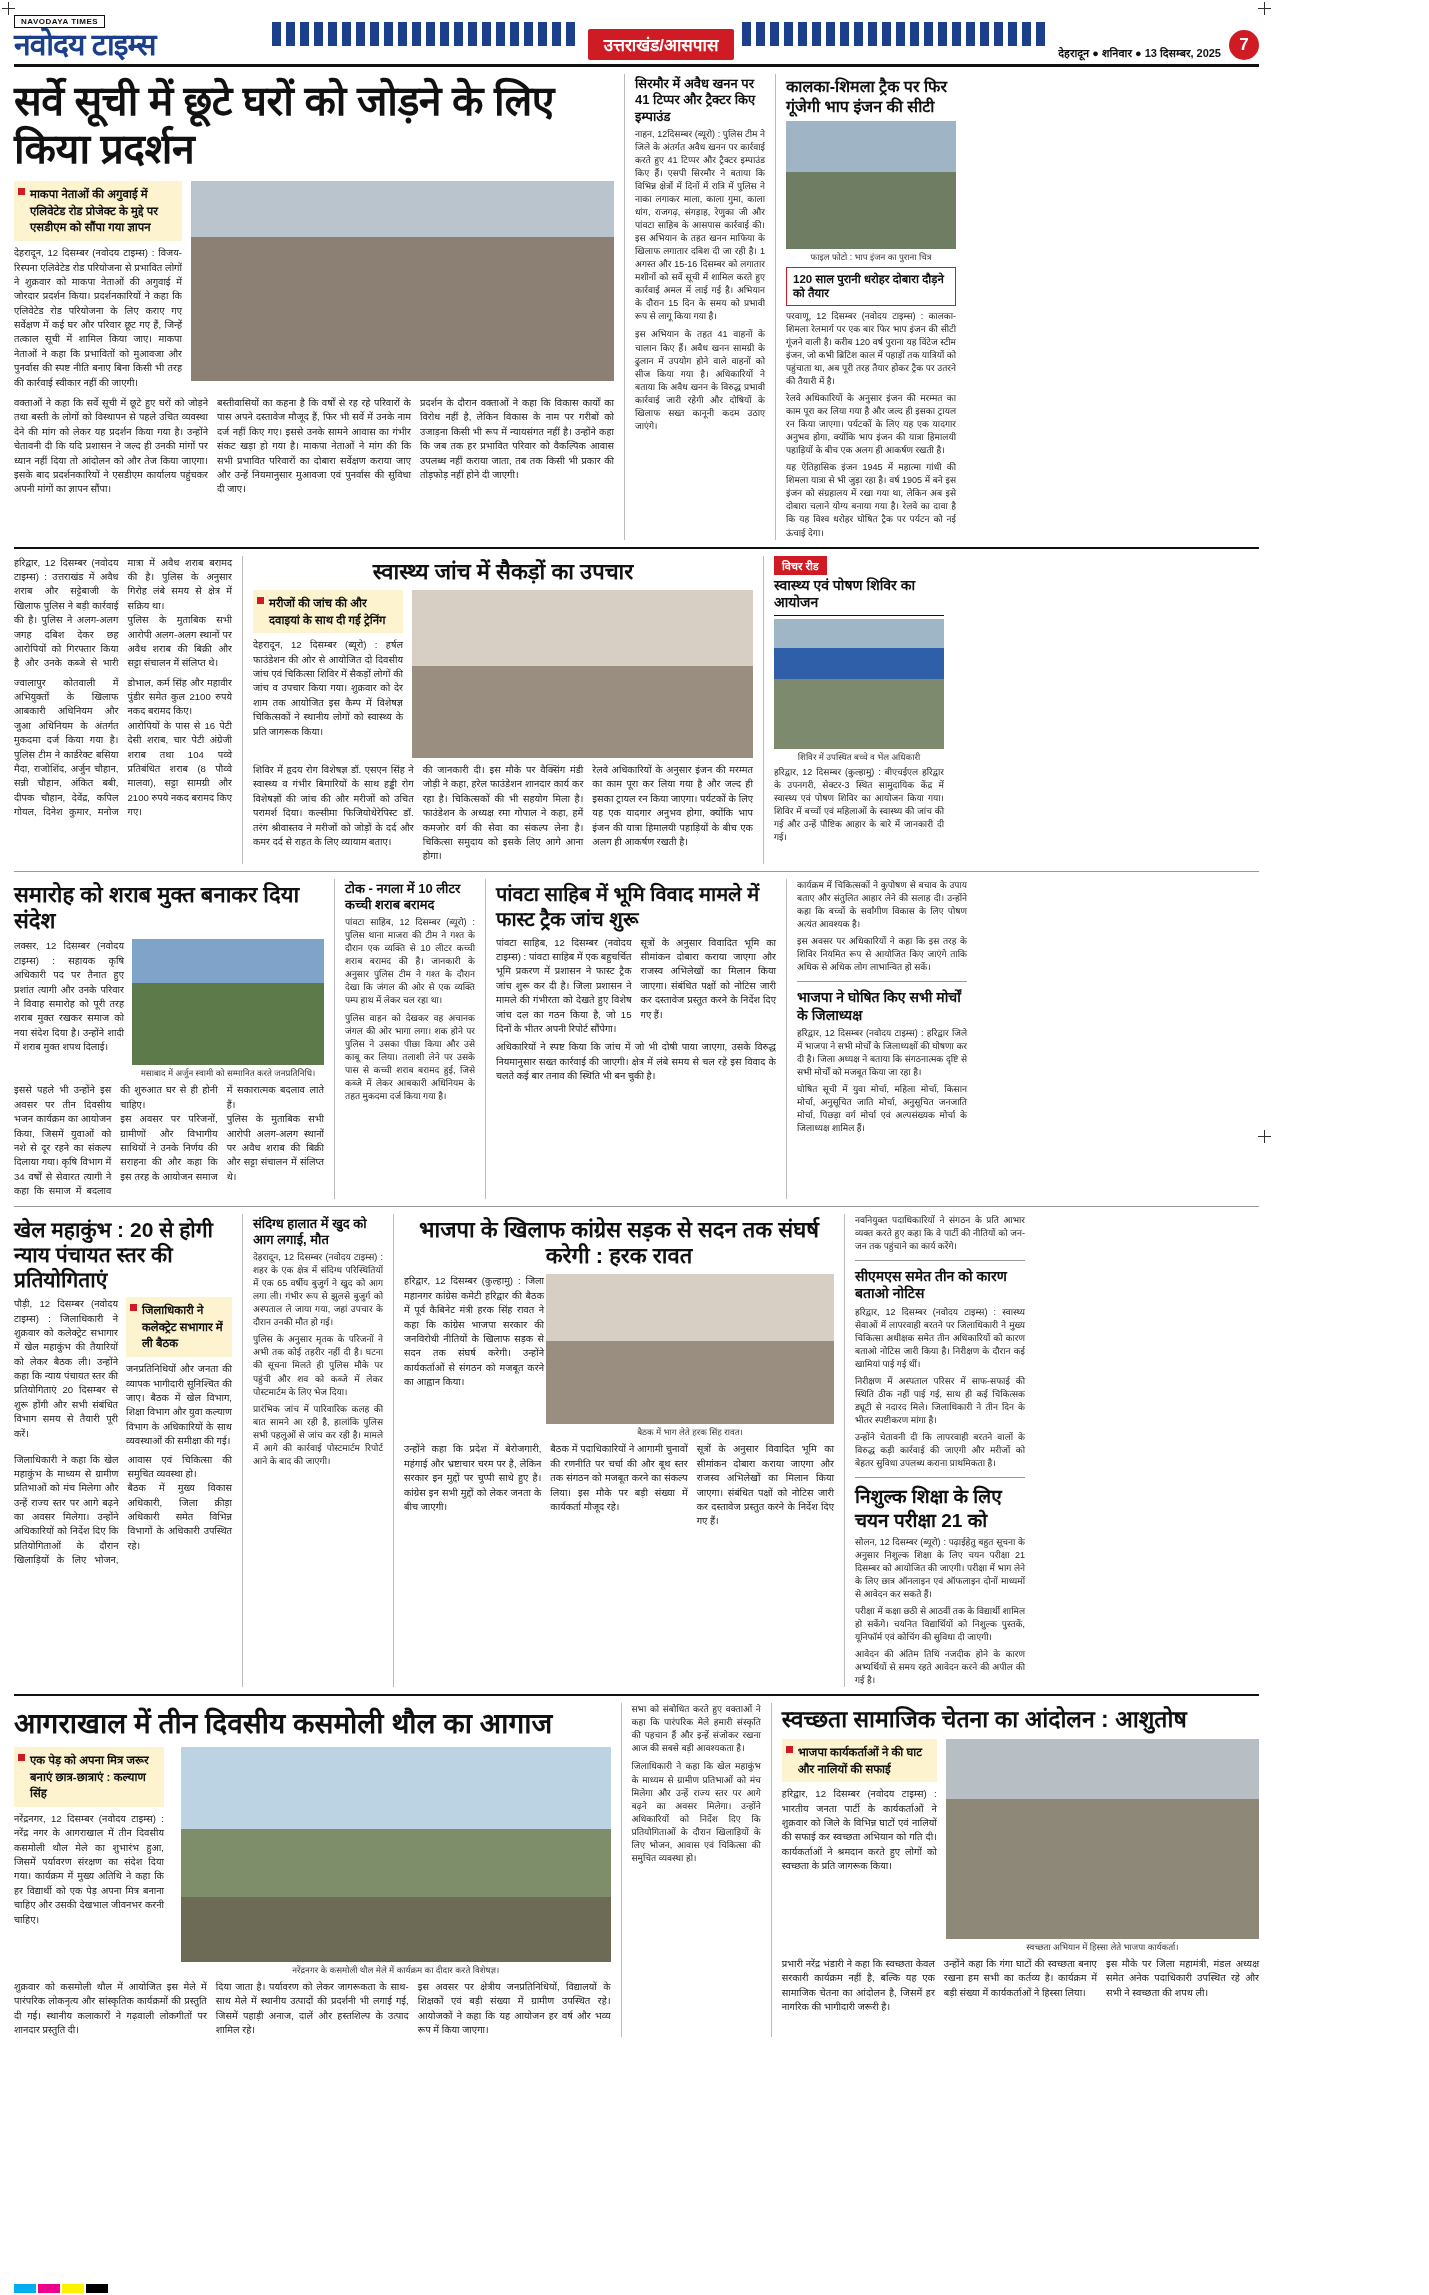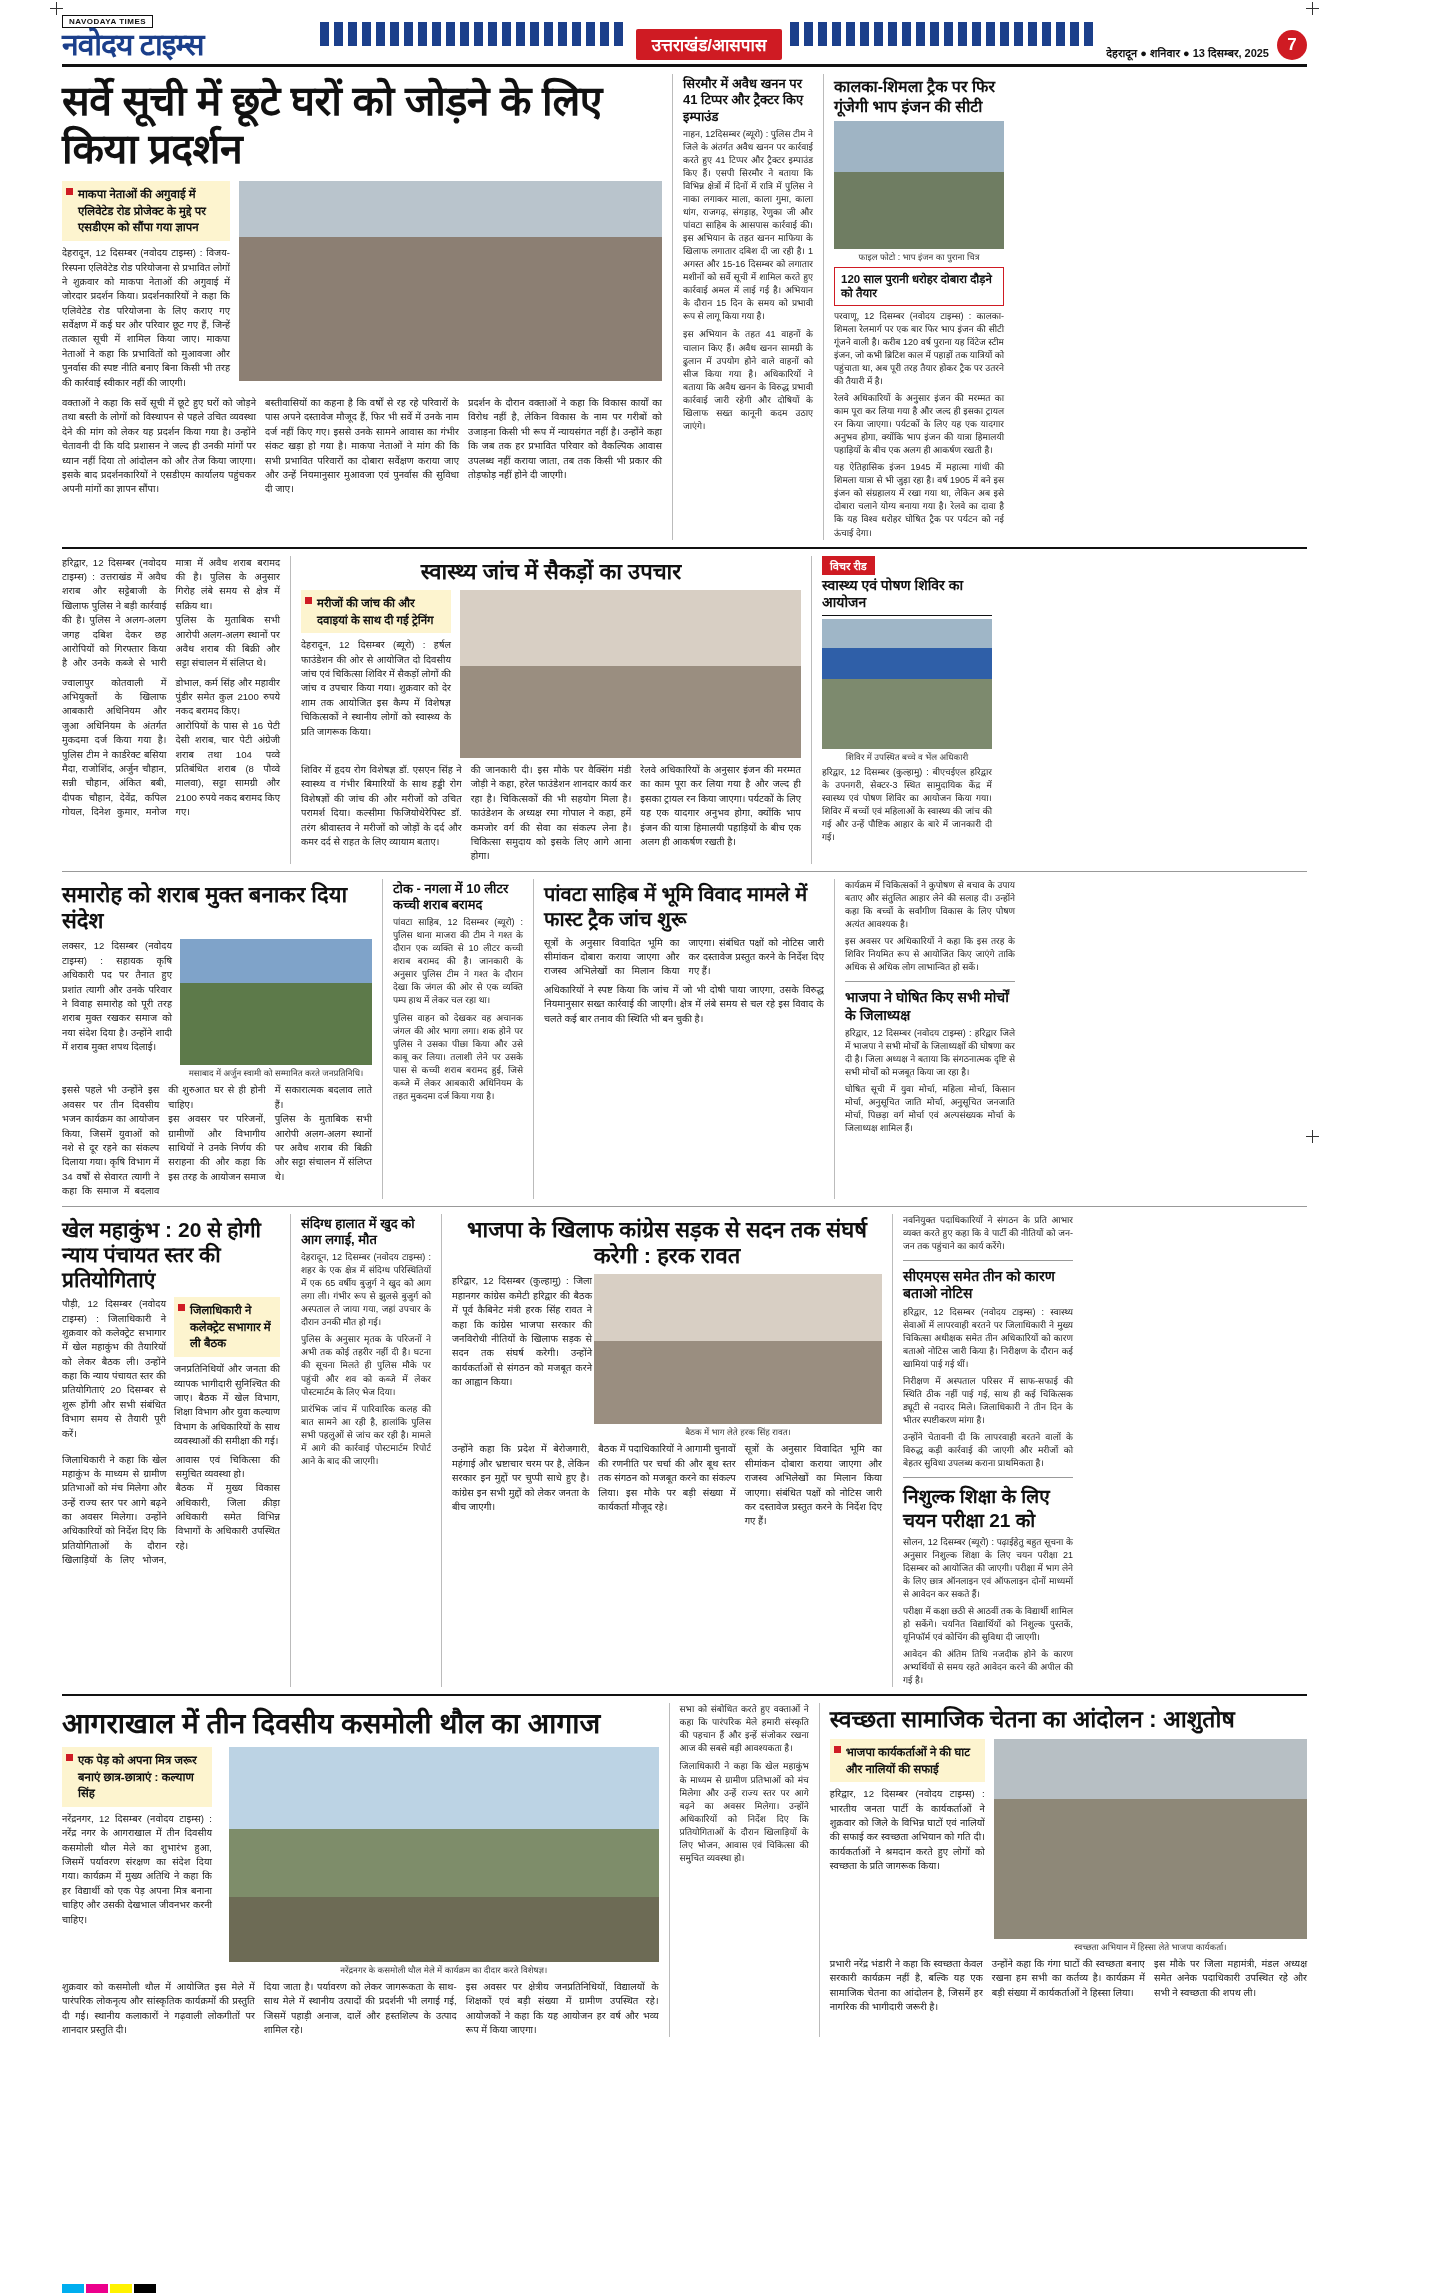--- a/index.html
+++ b/index.html
@@ -4,21 +4,21 @@
 <style>
   * { box-sizing: border-box; }
   html, body { margin:0; padding:0; }
   body {
     width:1429px; height:2295px;
     background:#ffffff;
     font-family:"Liberation Sans", sans-serif;
     color:#111;
     position:relative;
   }
-  .page { width:1273px; height:2295px; padding:10px 14px 6px 14px; position:relative;margin-left:48px; }
+  .page { width:1273px; height:2295px; padding:10px 14px 6px 14px; position:relative; }
 
   
   .masthead { display:flex; align-items:flex-end; gap:8px; border-bottom:3px solid #111; padding-bottom:4px; }
   .logo-wrap { width:250px; }
   .logo-small { font-size:8px; letter-spacing:.5px; border:1px solid #111; display:inline-block; padding:1px 6px; margin-bottom:2px; font-weight:bold;}
   .logo-main { font-size:30px; font-weight:bold; color:#1b3f8b; letter-spacing:-1px; line-height:1; }
   .stripe { flex:1; height:24px; background:repeating-linear-gradient(90deg,#1b3f8b 0 9px,#ffffff 9px 14px); align-self:center; margin-bottom:2px;}
   .section-tag { background:#cf1b23; color:#fff; font-size:17px; font-weight:bold; padding:4px 16px; border-radius:2px; white-space:nowrap; }
   .dateline { font-size:11px; font-weight:bold; white-space:nowrap; }
   .pageno { width:30px; height:30px; border-radius:50%; background:#cf1b23; color:#fff; font-size:17px; font-weight:bold; display:flex; align-items:center; justify-content:center; }
@@ -245,20 +245,21 @@
       <h5 class="head-xs">टोक - नगला में 10 लीटर कच्ची शराब बरामद</h5>
       <div class="body-txt small">पांवटा साहिब, 12 दिसम्बर (ब्यूरो) : पुलिस थाना माजरा की टीम ने गश्त के दौरान एक व्यक्ति से 10 लीटर कच्ची शराब बरामद की है। जानकारी के अनुसार पुलिस टीम ने गश्त के दौरान देखा कि जंगल की ओर से एक व्यक्ति पम्प हाथ में लेकर चल रहा था।</div>
       <div class="body-txt small" style="margin-top:4px;">पुलिस वाहन को देखकर वह अचानक जंगल की ओर भागा लगा। शक होने पर पुलिस ने उसका पीछा किया और उसे काबू कर लिया। तलाशी लेने पर उसके पास से कच्ची शराब बरामद हुई, जिसे कब्जे में लेकर आबकारी अधिनियम के तहत मुकदमा दर्ज किया गया है।</div>
     </div>
 
     <div class="rule-v"></div>
 
     <div style="width:280px;">
       <h4 class="head-s" style="font-size:20px;">पांवटा साहिब में भूमि विवाद मामले में फास्ट ट्रैक जांच शुरू</h4>
       <div class="cols2">
+        <div class="body-txt">पांवटा साहिब, 12 दिसम्बर (नवोदय टाइम्स) : पांवटा साहिब में एक बहुचर्चित भूमि प्रकरण में प्रशासन ने फास्ट ट्रैक जांच शुरू कर दी है। जिला प्रशासन ने मामले की गंभीरता को देखते हुए विशेष जांच दल का गठन किया है, जो 15 दिनों के भीतर अपनी रिपोर्ट सौंपेगा।</div>
         <div class="body-txt">सूत्रों के अनुसार विवादित भूमि का सीमांकन दोबारा कराया जाएगा और राजस्व अभिलेखों का मिलान किया जाएगा। संबंधित पक्षों को नोटिस जारी कर दस्तावेज प्रस्तुत करने के निर्देश दिए गए हैं।</div>
       </div>
       <div class="body-txt" style="margin-top:4px;">अधिकारियों ने स्पष्ट किया कि जांच में जो भी दोषी पाया जाएगा, उसके विरुद्ध नियमानुसार सख्त कार्रवाई की जाएगी। क्षेत्र में लंबे समय से चल रहे इस विवाद के चलते कई बार तनाव की स्थिति भी बन चुकी है।</div>
     </div>
 
     <div class="rule-v"></div>
 
     <div style="width:170px;">
       <div class="body-txt small">कार्यक्रम में चिकित्सकों ने कुपोषण से बचाव के उपाय बताए और संतुलित आहार लेने की सलाह दी। उन्होंने कहा कि बच्चों के सर्वांगीण विकास के लिए पोषण अत्यंत आवश्यक है।</div>
       <div class="body-txt small" style="margin-top:4px;">इस अवसर पर अधिकारियों ने कहा कि इस तरह के शिविर नियमित रूप से आयोजित किए जाएंगे ताकि अधिक से अधिक लोग लाभान्वित हो सकें।</div>

